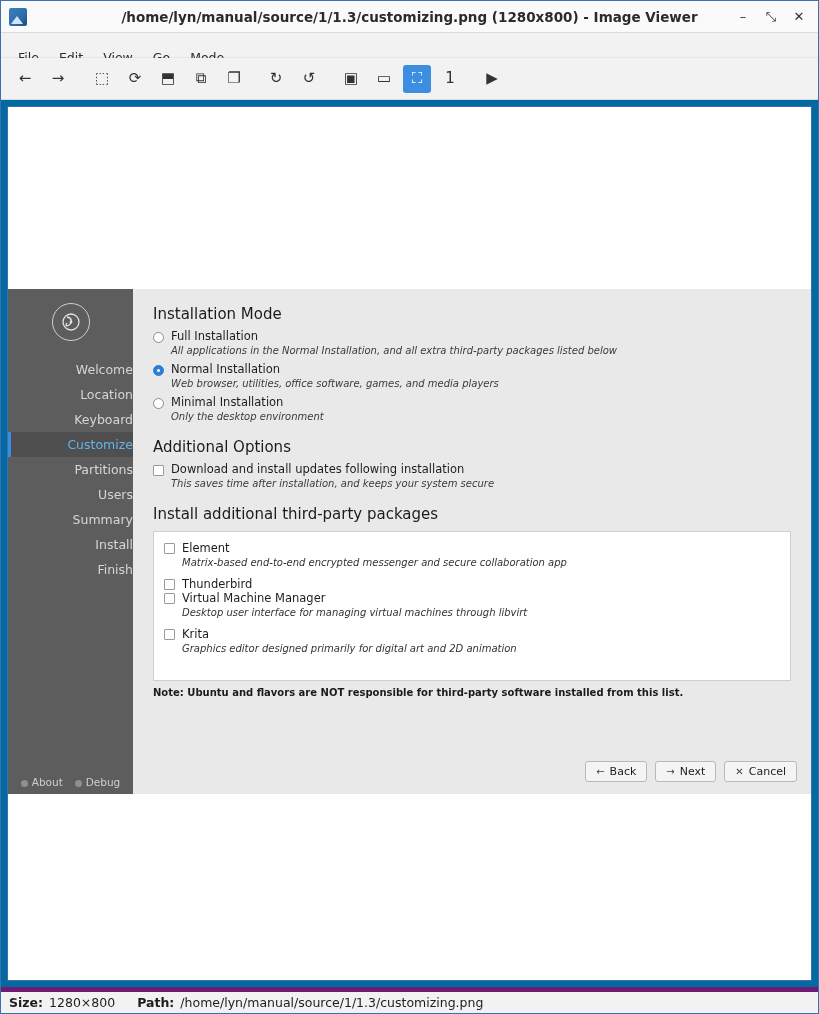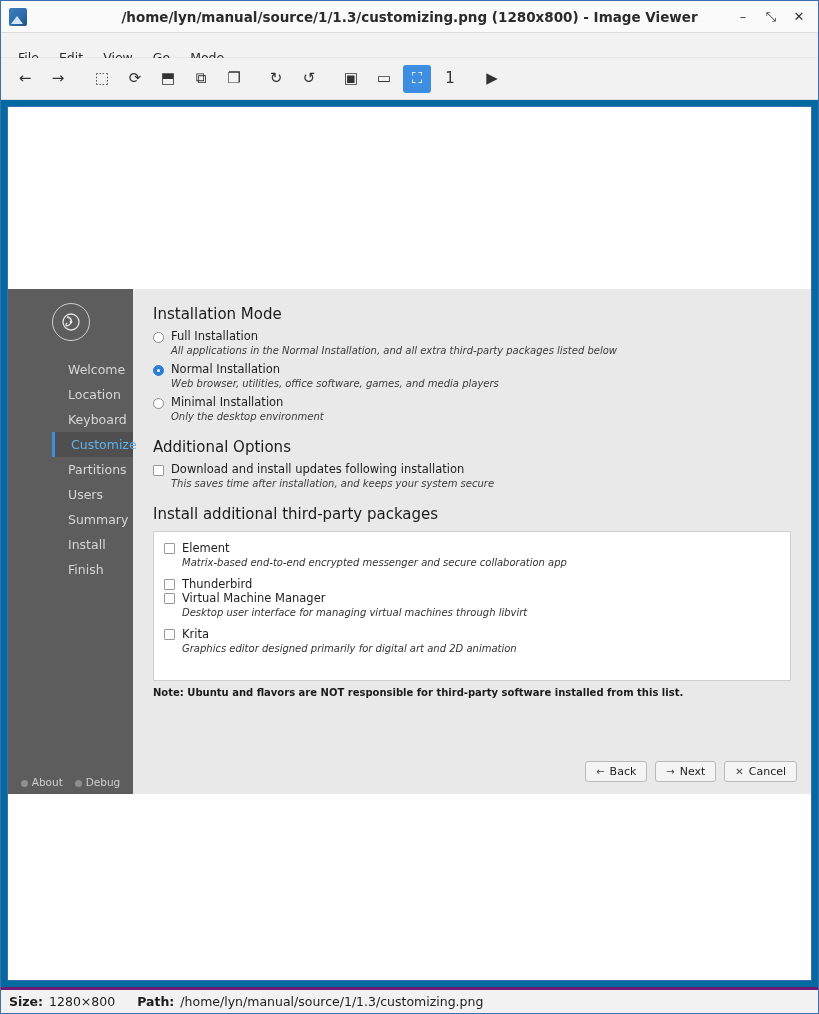--- a/index.html
+++ b/index.html
@@ -110,22 +110,22 @@
   }
   .logo-circle {
     width: 38px; height: 38px; border-radius: 50%;
     border: 1.5px solid #cfcfcf;
     display: flex; align-items: center; justify-content: center;
     margin-bottom: 16px;
     color: #e4e4e4; font-size: 20px;
   }
   .steps { width: 100%; }
   .step {
-    text-align: left; padding: 5px 16px;
-    font-size: 12.5px; color: #d6d6d6; margin-left: 44px;
+    text-align: right; padding: 5px 0;
+    font-size: 12.5px; color: #d6d6d6;
   }
   .step.active {
     background: #4f4f4f; color: #5fb4ef;
     border-left: 3px solid #3d8ee0;
   }
   .side-bottom {
     position: absolute; bottom: 6px; left: 0; right: 0;
     display: flex; gap: 12px; justify-content: center;
     font-size: 10.5px; color: #cfcfcf;
   }
@@ -187,21 +187,21 @@
     background: #f4f4f4; border: 1px solid #b9b9b9;
     border-radius: 3px; padding: 3px 10px;
     font-size: 11px; color: #1d1d1d;
     display: flex; align-items: center; gap: 5px;
   }
   .nav-btn .gl { font-size: 10px; color: #444; }
   
   .statusbar {
     height: 26px; min-height: 26px;
     background: #f2f2f2;
-    border-top: 3px solid #701a75;
+    border-top: 5px solid #701a75;
     display: flex; align-items: center;
     padding: 0 8px; gap: 6px;
     font-size: 12.5px; color: #1d1d1d;
   }
   .statusbar .lbl { font-weight: bold; }
 </style>
 </head>
 <body>
 
 <div class="window">

